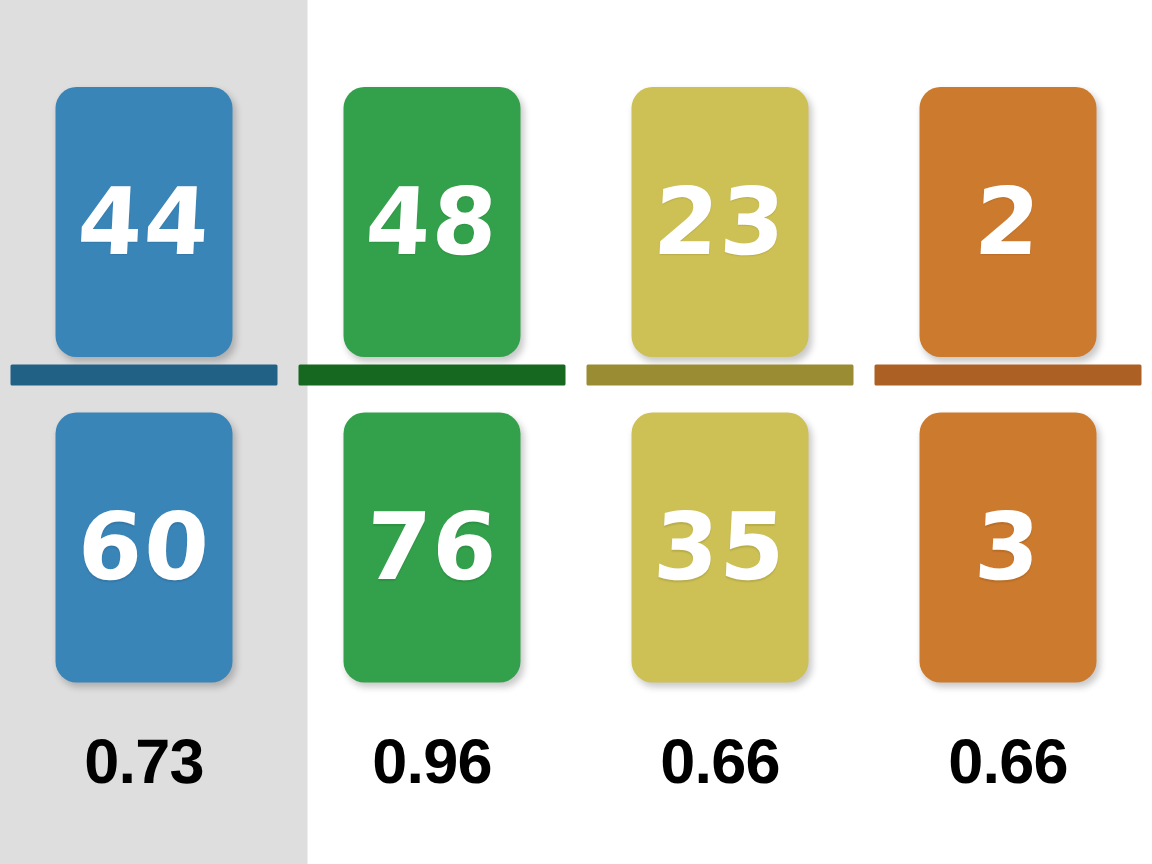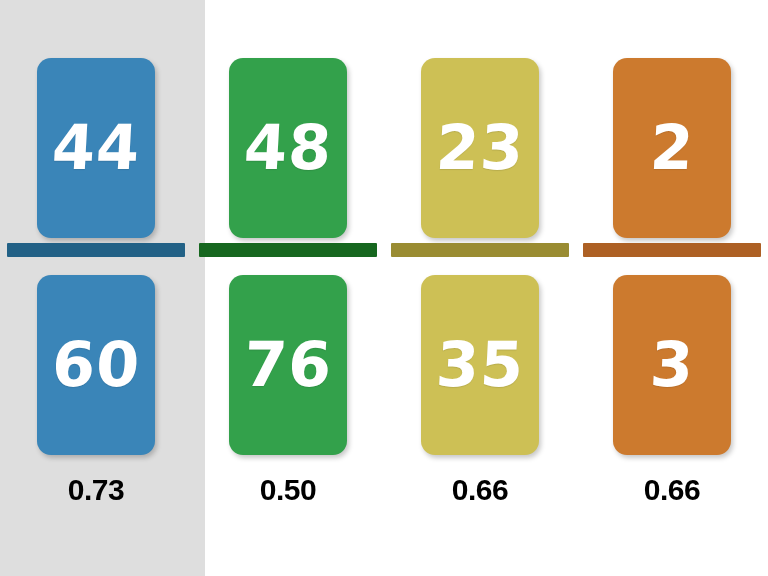--- a/index.html
+++ b/index.html
@@ -73,24 +73,24 @@
   
   .fraction-bar {
     width: 178px;
     height: 14px;
     margin-top: 5px;
     border-radius: 1px;
   }
 
   
   .result {
-    margin-top: 20px;
+    margin-top: 32px;
     color: #000000;
     font-family: "Liberation Sans", sans-serif;
-    font-size: 30px;
+    font-size: 42px;
     font-weight: 700;
     letter-spacing: -0.5px;
     line-height: 1;
   }
 </style>
 </head>
 <body>
 
 <div id="stage" style="background: rgb(255, 255, 255);">
 
@@ -110,21 +110,21 @@
     </div>
 
     <div class="column">
       <div class="card card-top" style="background: rgb(51, 161, 75);">
         <span class="card-value">48</span>
       </div>
       <div class="fraction-bar" style="background: rgb(22, 103, 31);"></div>
       <div class="card card-bottom" style="background: rgb(51, 161, 75);">
         <span class="card-value">76</span>
       </div>
-      <div class="result">0.50</div>
+      <div class="result">0.96</div>
     </div>
 
     <div class="column">
       <div class="card card-top" style="background: rgb(205, 192, 85);">
         <span class="card-value">23</span>
       </div>
       <div class="fraction-bar" style="background: rgb(154, 140, 50);"></div>
       <div class="card card-bottom" style="background: rgb(205, 192, 85);">
         <span class="card-value">35</span>
       </div>

